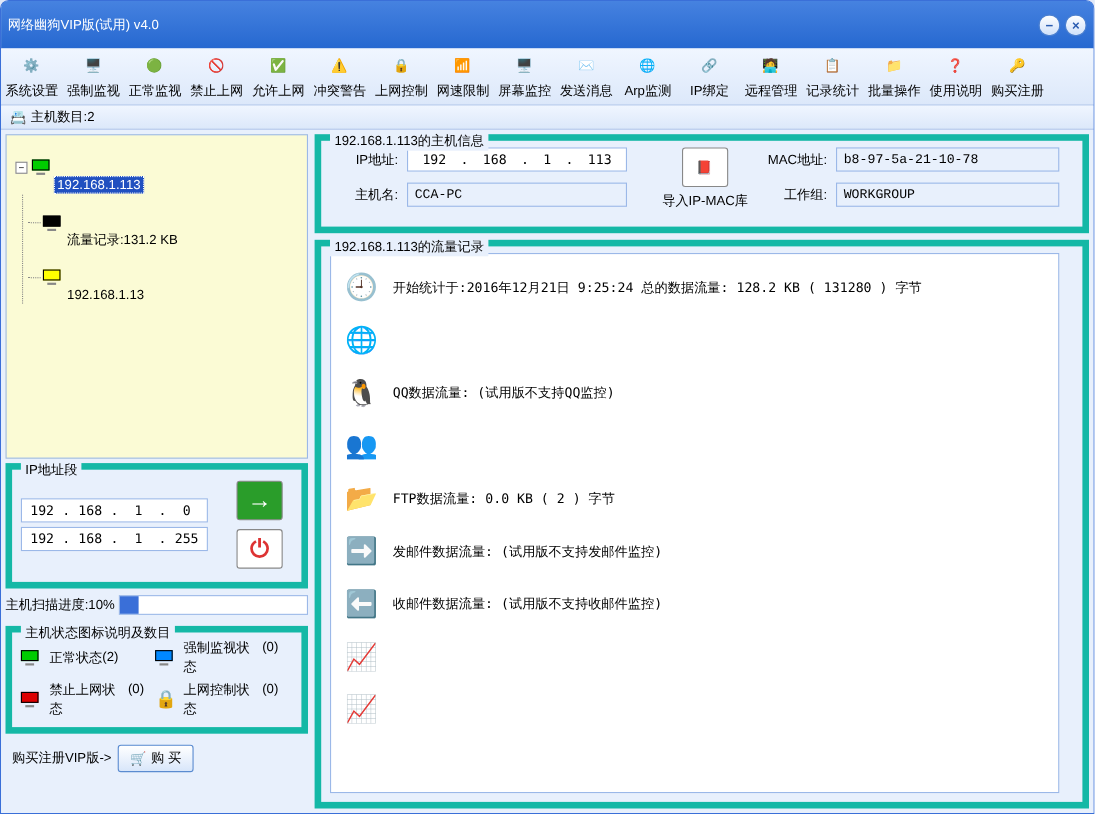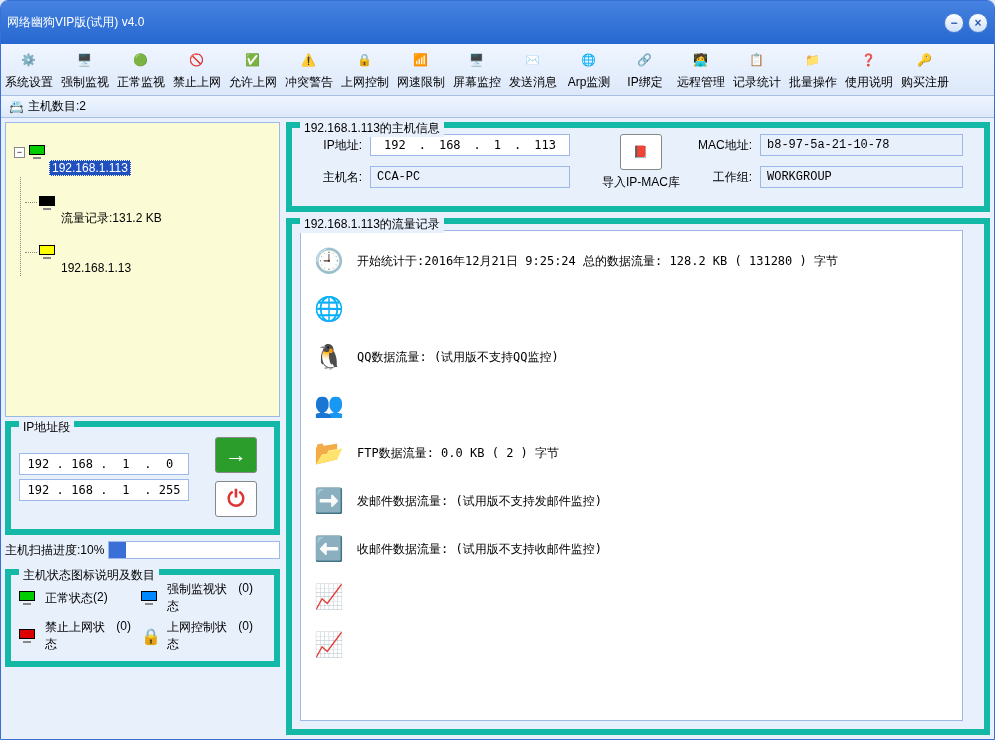--- a/index.html
+++ b/index.html
@@ -221,20 +221,27 @@
           <div class="status-cell">
             <span class="lock-ico">🔒</span>
             <div class="status-text">
               <span>上网控制状态</span>
               <span>(0)</span>
             </div>
           </div>
         </div>
       </div>
 
+      <div class="buy-row">
+        <span>购买注册VIP版-&gt;</span>
+        <div class="buy-btn">
+          <span>🛒</span>
+          <span>购 买</span>
+        </div>
+      </div>
     </div>
 
     <div class="right-col">
       <div class="fieldset">
         <div class="legend">192.168.1.113的主机信息</div>
         <div style="display:flex; gap:12px; align-items:flex-start">
           <div style="flex:0 0 290px">
             <div class="info-row">
               <span class="info-label">IP地址:</span>
               <div class="ip-display">

